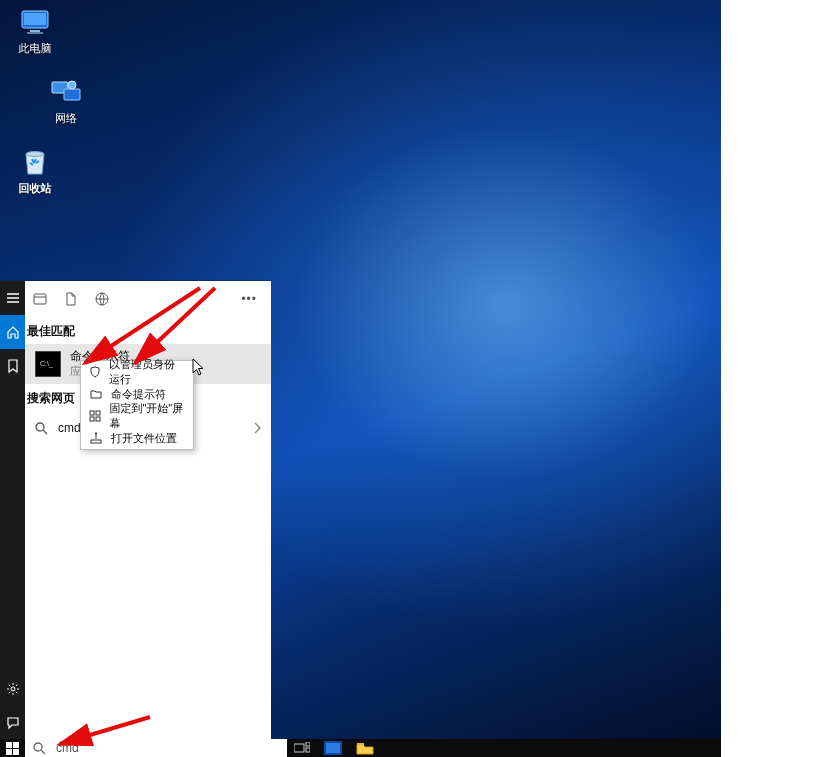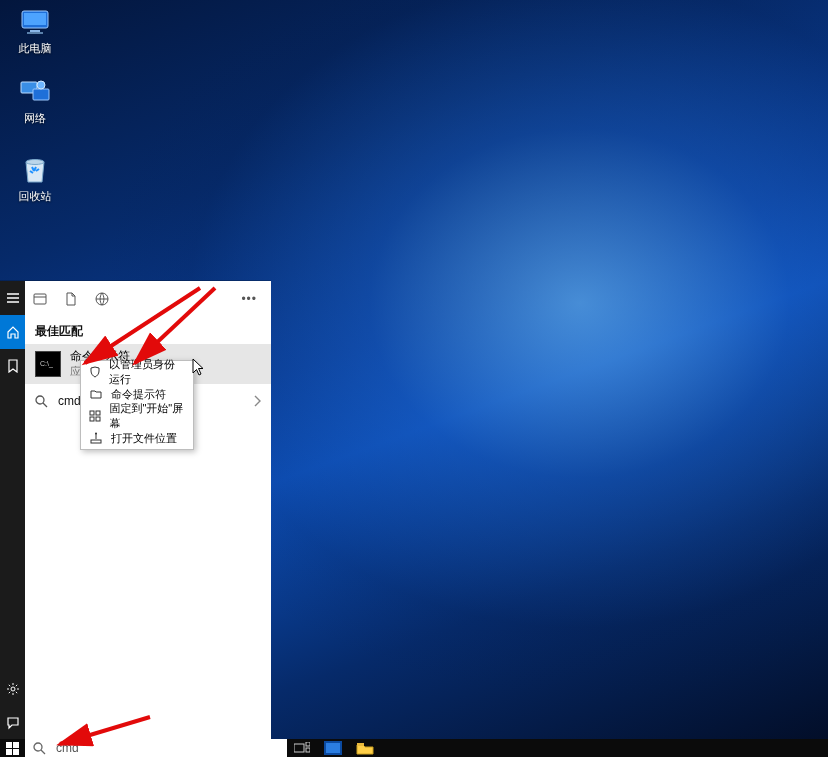--- a/index.html
+++ b/index.html
@@ -1,35 +1,35 @@
 <!DOCTYPE html>
 <html><head>
 <meta charset="utf-8">
 <style>
   html,body{margin:0;padding:0;width:828px;height:757px;overflow:hidden;font-family:"Microsoft YaHei","Segoe UI",sans-serif;font-size:12px;color:#000;}
-  .desktop{position:relative;width:828px;height:757px;
+  .desktop{position:relative;width:721px;height:757px;
     background:
       radial-gradient(ellipse 600px 500px at 70% 40%, rgba(120,200,255,0.55) 0%, rgba(30,100,200,0.35) 35%, rgba(5,30,80,0.1) 65%, rgba(0,10,40,0) 80%),
       linear-gradient(160deg,#03163d 0%,#062a6a 25%,#0a3f9a 45%,#0d4fb8 55%,#062a6a 75%,#020c24 100%);
     background-color:#021030;
   }
   
   .dicon{position:absolute;left:0;width:70px;text-align:center;color:#fff;font-size:11px;text-shadow:0 1px 2px rgba(0,0,0,.8);}
   .dicon .ico{width:32px;height:32px;margin:0 auto 3px;}
   
   .panel{position:absolute;left:0;top:280px;width:271px;height:459px;display:flex;border-top:1px solid rgba(0,0,0,.2);}
   .sidebar{width:25px;background:#1b1b1b;display:flex;flex-direction:column;color:#fff;}
   .sidebar .sp{flex:1;}
   .side-btn{height:34px;display:flex;align-items:center;justify-content:center;cursor:pointer;}
   .side-btn.active{background:#0078d7;}
   .main{flex:1;background:#fff;position:relative;display:flex;flex-direction:column;}
   .filters{height:36px;display:flex;align-items:center;padding:0 8px;gap:18px;color:#555;}
   .filters .more{margin-left:auto;padding-right:6px;letter-spacing:1px;cursor:pointer;}
   .filters .fico{cursor:pointer;}
-  .section-head{font-weight:700;font-size:12px;padding:6px 10px 4px;color:#111;}
+  .section-head{font-weight:700;font-size:12px;padding:6px 2px 4px;color:#111;}
   .result{display:flex;align-items:center;height:40px;background:#e6e6e6;padding:0 10px;gap:9px;cursor:pointer;}
   .result .thumb{width:24px;height:24px;background:#000;border:1px solid #444;display:flex;align-items:center;justify-content:center;color:#ddd;font-size:8px;}
   .result .txt{display:flex;flex-direction:column;line-height:14px;}
   .result .ttl{font-size:12px;color:#000000;font-family:Liberation Mono, monospace;}
   .result .sub{font-size:11px;color:#777;}
   .webrow{display:flex;align-items:center;height:34px;padding:0 10px;gap:10px;cursor:pointer;}
   .webrow .lbl{flex:1;font-size:12px;color:#111;}
   .webrow .chev{color:#888;}
   
   .ctx{position:absolute;left:80px;top:360px;width:112px;background:#fff;border:1px solid #bdbdbd;box-shadow:2px 2px 6px rgba(0,0,0,.25);z-index:5;}
@@ -58,32 +58,32 @@
       <svg viewBox="0 0 32 32">
           <rect x="3" y="5" width="26" height="17" rx="2" fill="#1e6fd9" stroke="#9cc9ff"></rect>
           <rect x="5" y="7" width="22" height="12" fill="#4da3ff"></rect>
           <rect x="11" y="24" width="10" height="2" fill="#8ab6e8"></rect>
           <rect x="8" y="26" width="16" height="2" fill="#5a80aa"></rect>
         </svg>
     </div>
     <span>此电脑</span>
   </div>
 
-  <div class="dicon" style="top:76px;">
+  <div class="dicon" style="top:76px;padding-left:31px;">
     <div class="ico">
       <svg viewBox="0 0 32 32">
           <rect x="2" y="6" width="16" height="11" rx="1" fill="#3a8ee6" stroke="#bcdcff"></rect>
           <rect x="14" y="13" width="16" height="11" rx="1" fill="#1e6fd9" stroke="#9cc9ff"></rect>
           <circle cx="22" cy="9" r="4" fill="#6fb6ff" stroke="#cfe8ff"></circle>
         </svg>
     </div>
     <span>网络</span>
   </div>
 
-  <div class="dicon" style="top:154px;">
+  <div class="dicon" style="top:146px;font-weight:bold;">
     <div class="ico">
       <svg viewBox="0 0 32 32">
           <path d="M7 8 h18 l-2 20 h-14 z" fill="#d9e8f5" stroke="#7aa8cc"></path>
           <ellipse cx="16" cy="8" rx="9" ry="2.5" fill="#bcd6ea" stroke="#7aa8cc"></ellipse>
           <path d="M13 13 l2 4 m2 -4 l-2 4 m5 -2 l-3 2 m-6 0 l3 2" stroke="#1e90ff" stroke-width="2" fill="none"></path>
         </svg>
     </div>
     <span>回收站</span>
   </div>
 
@@ -149,20 +149,21 @@
               <rect width="20" height="14" fill="#000"></rect>
               <text x="2" y="9" fill="#ccc" font-size="7">C:\_</text>
             </svg>
         </div>
         <div class="txt">
           <span class="ttl">命令提示符</span>
           <span class="sub">应用</span>
         </div>
       </div>
 
+      <div class="section-head">搜索网页</div>
 
       <div class="webrow">
         <span>
           <svg width="13" height="13" viewBox="0 0 13 13">
               <circle cx="5" cy="5" r="4" fill="none" stroke="#555" stroke-width="1.3"></circle>
               <line x1="8" y1="8" x2="12" y2="12" stroke="#555" stroke-width="1.3"></line>
             </svg>
         </span>
         <span class="lbl">cmd</span>
         <span class="chev">

